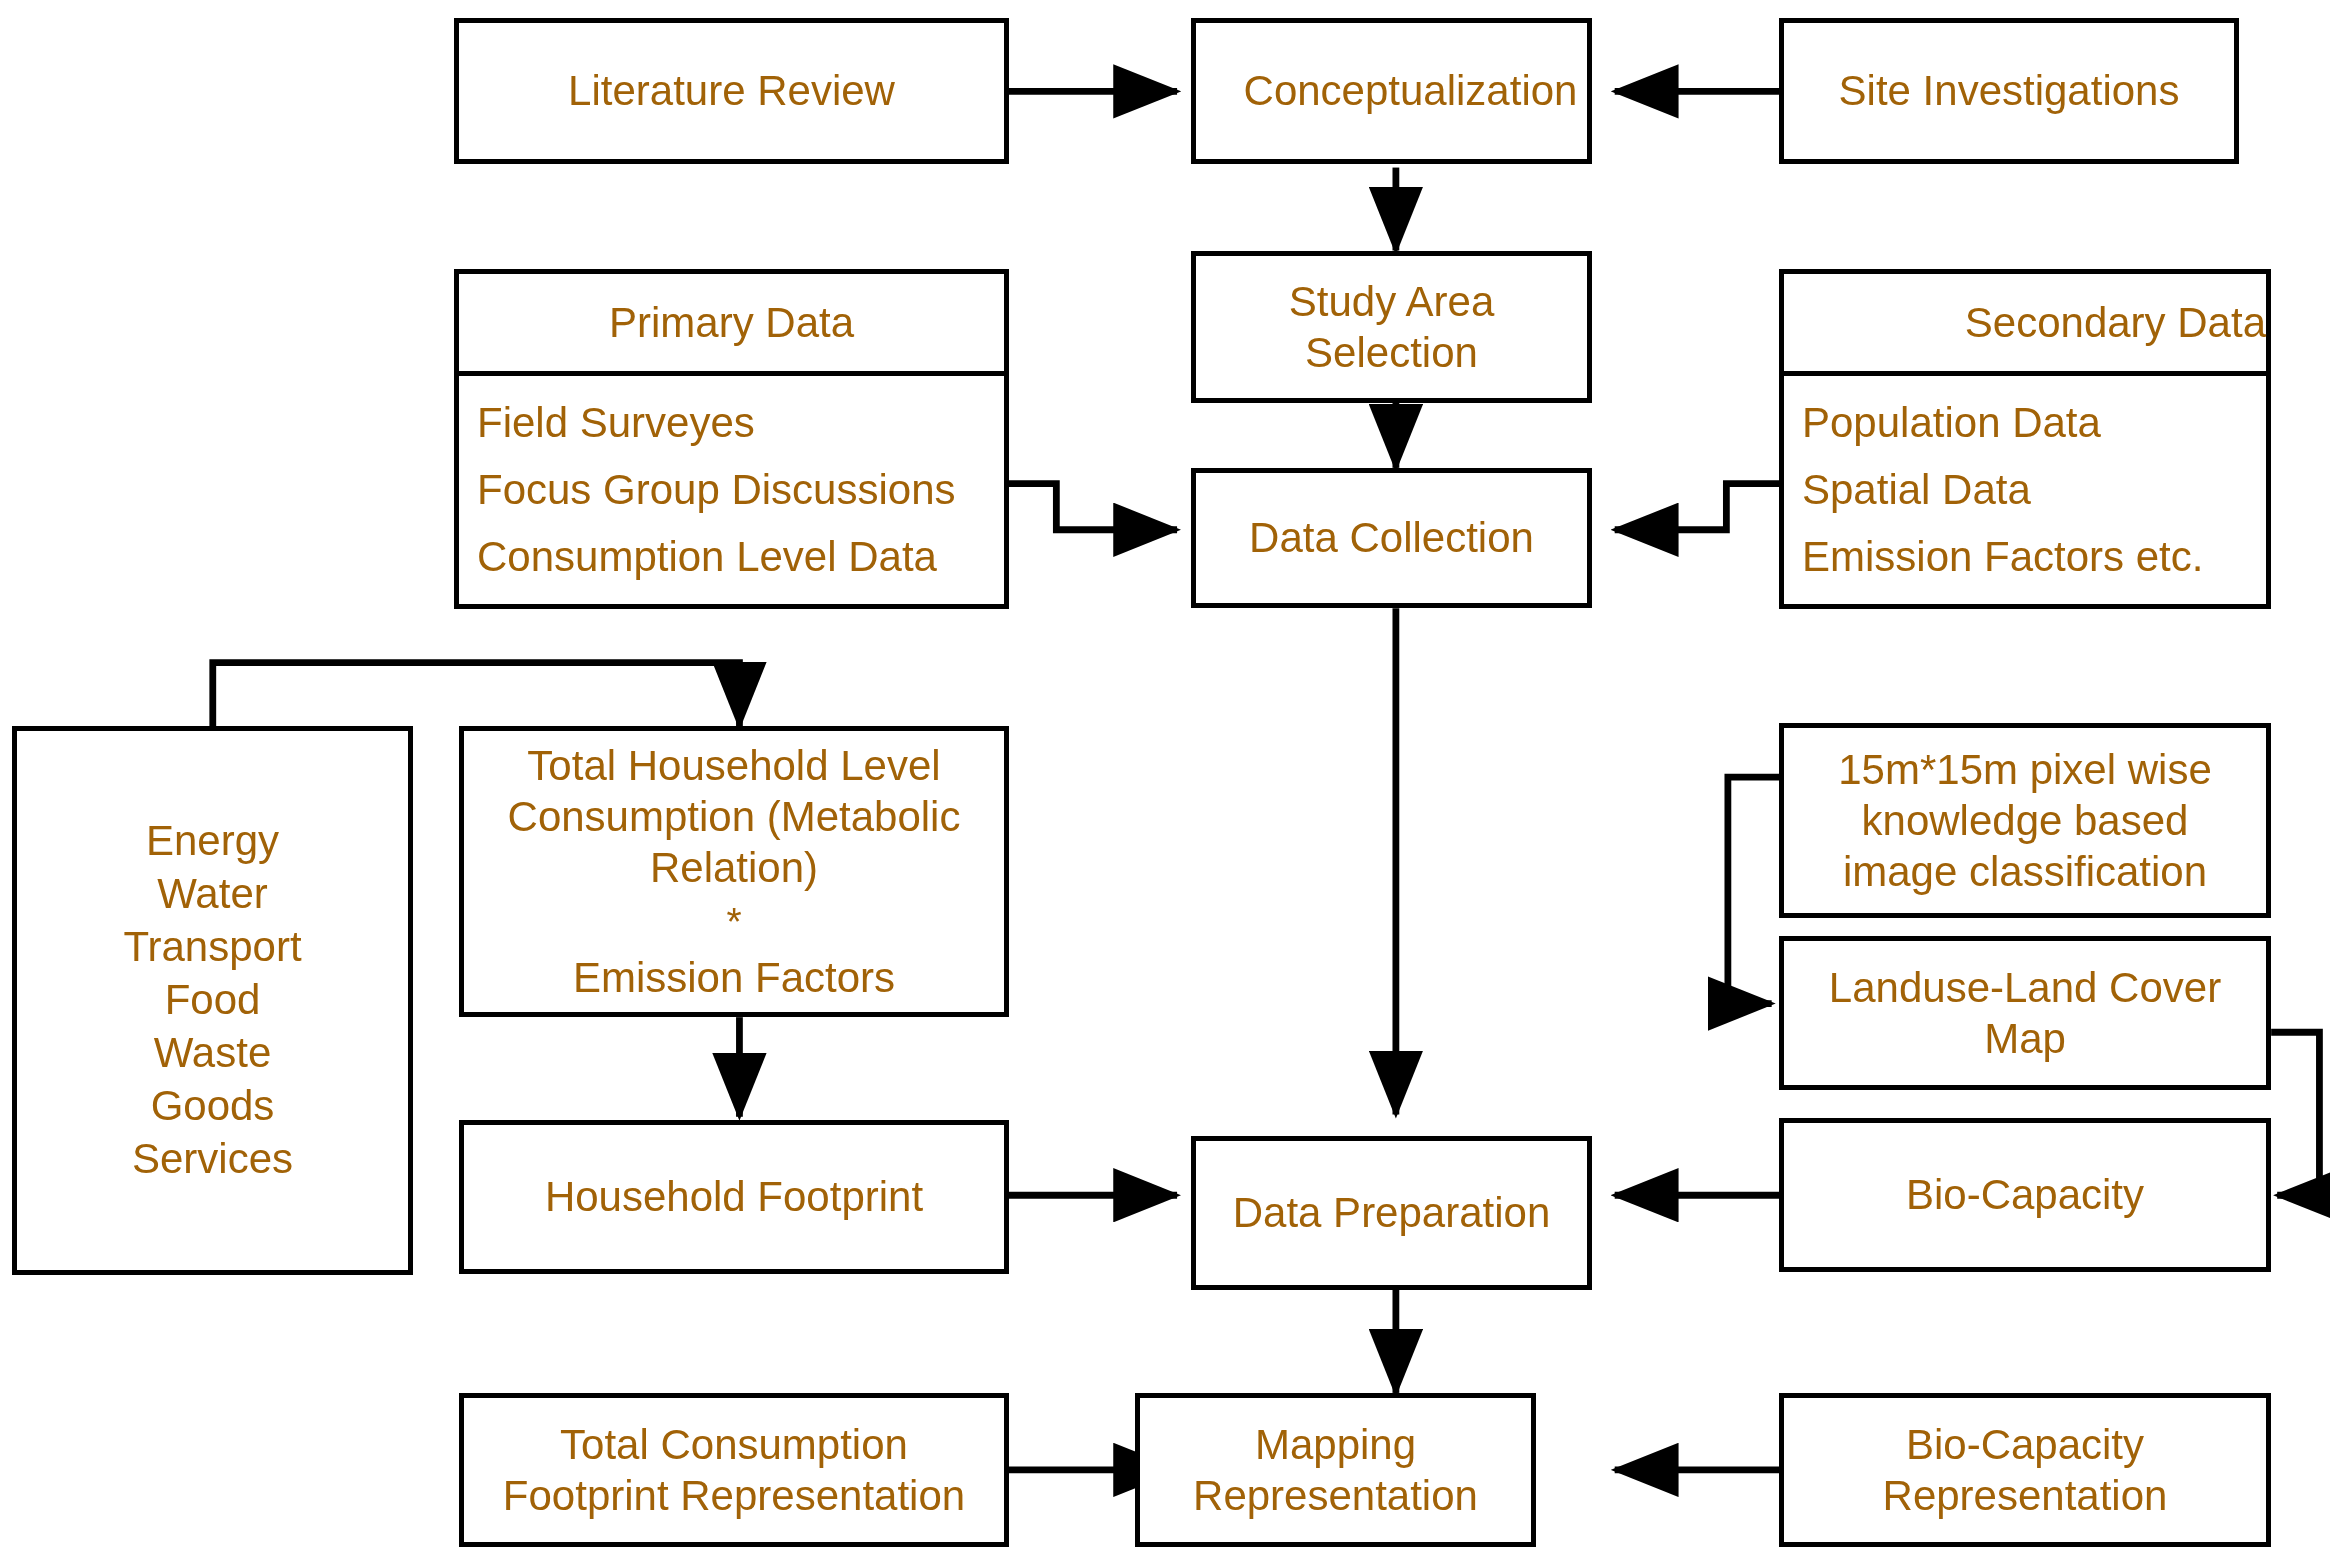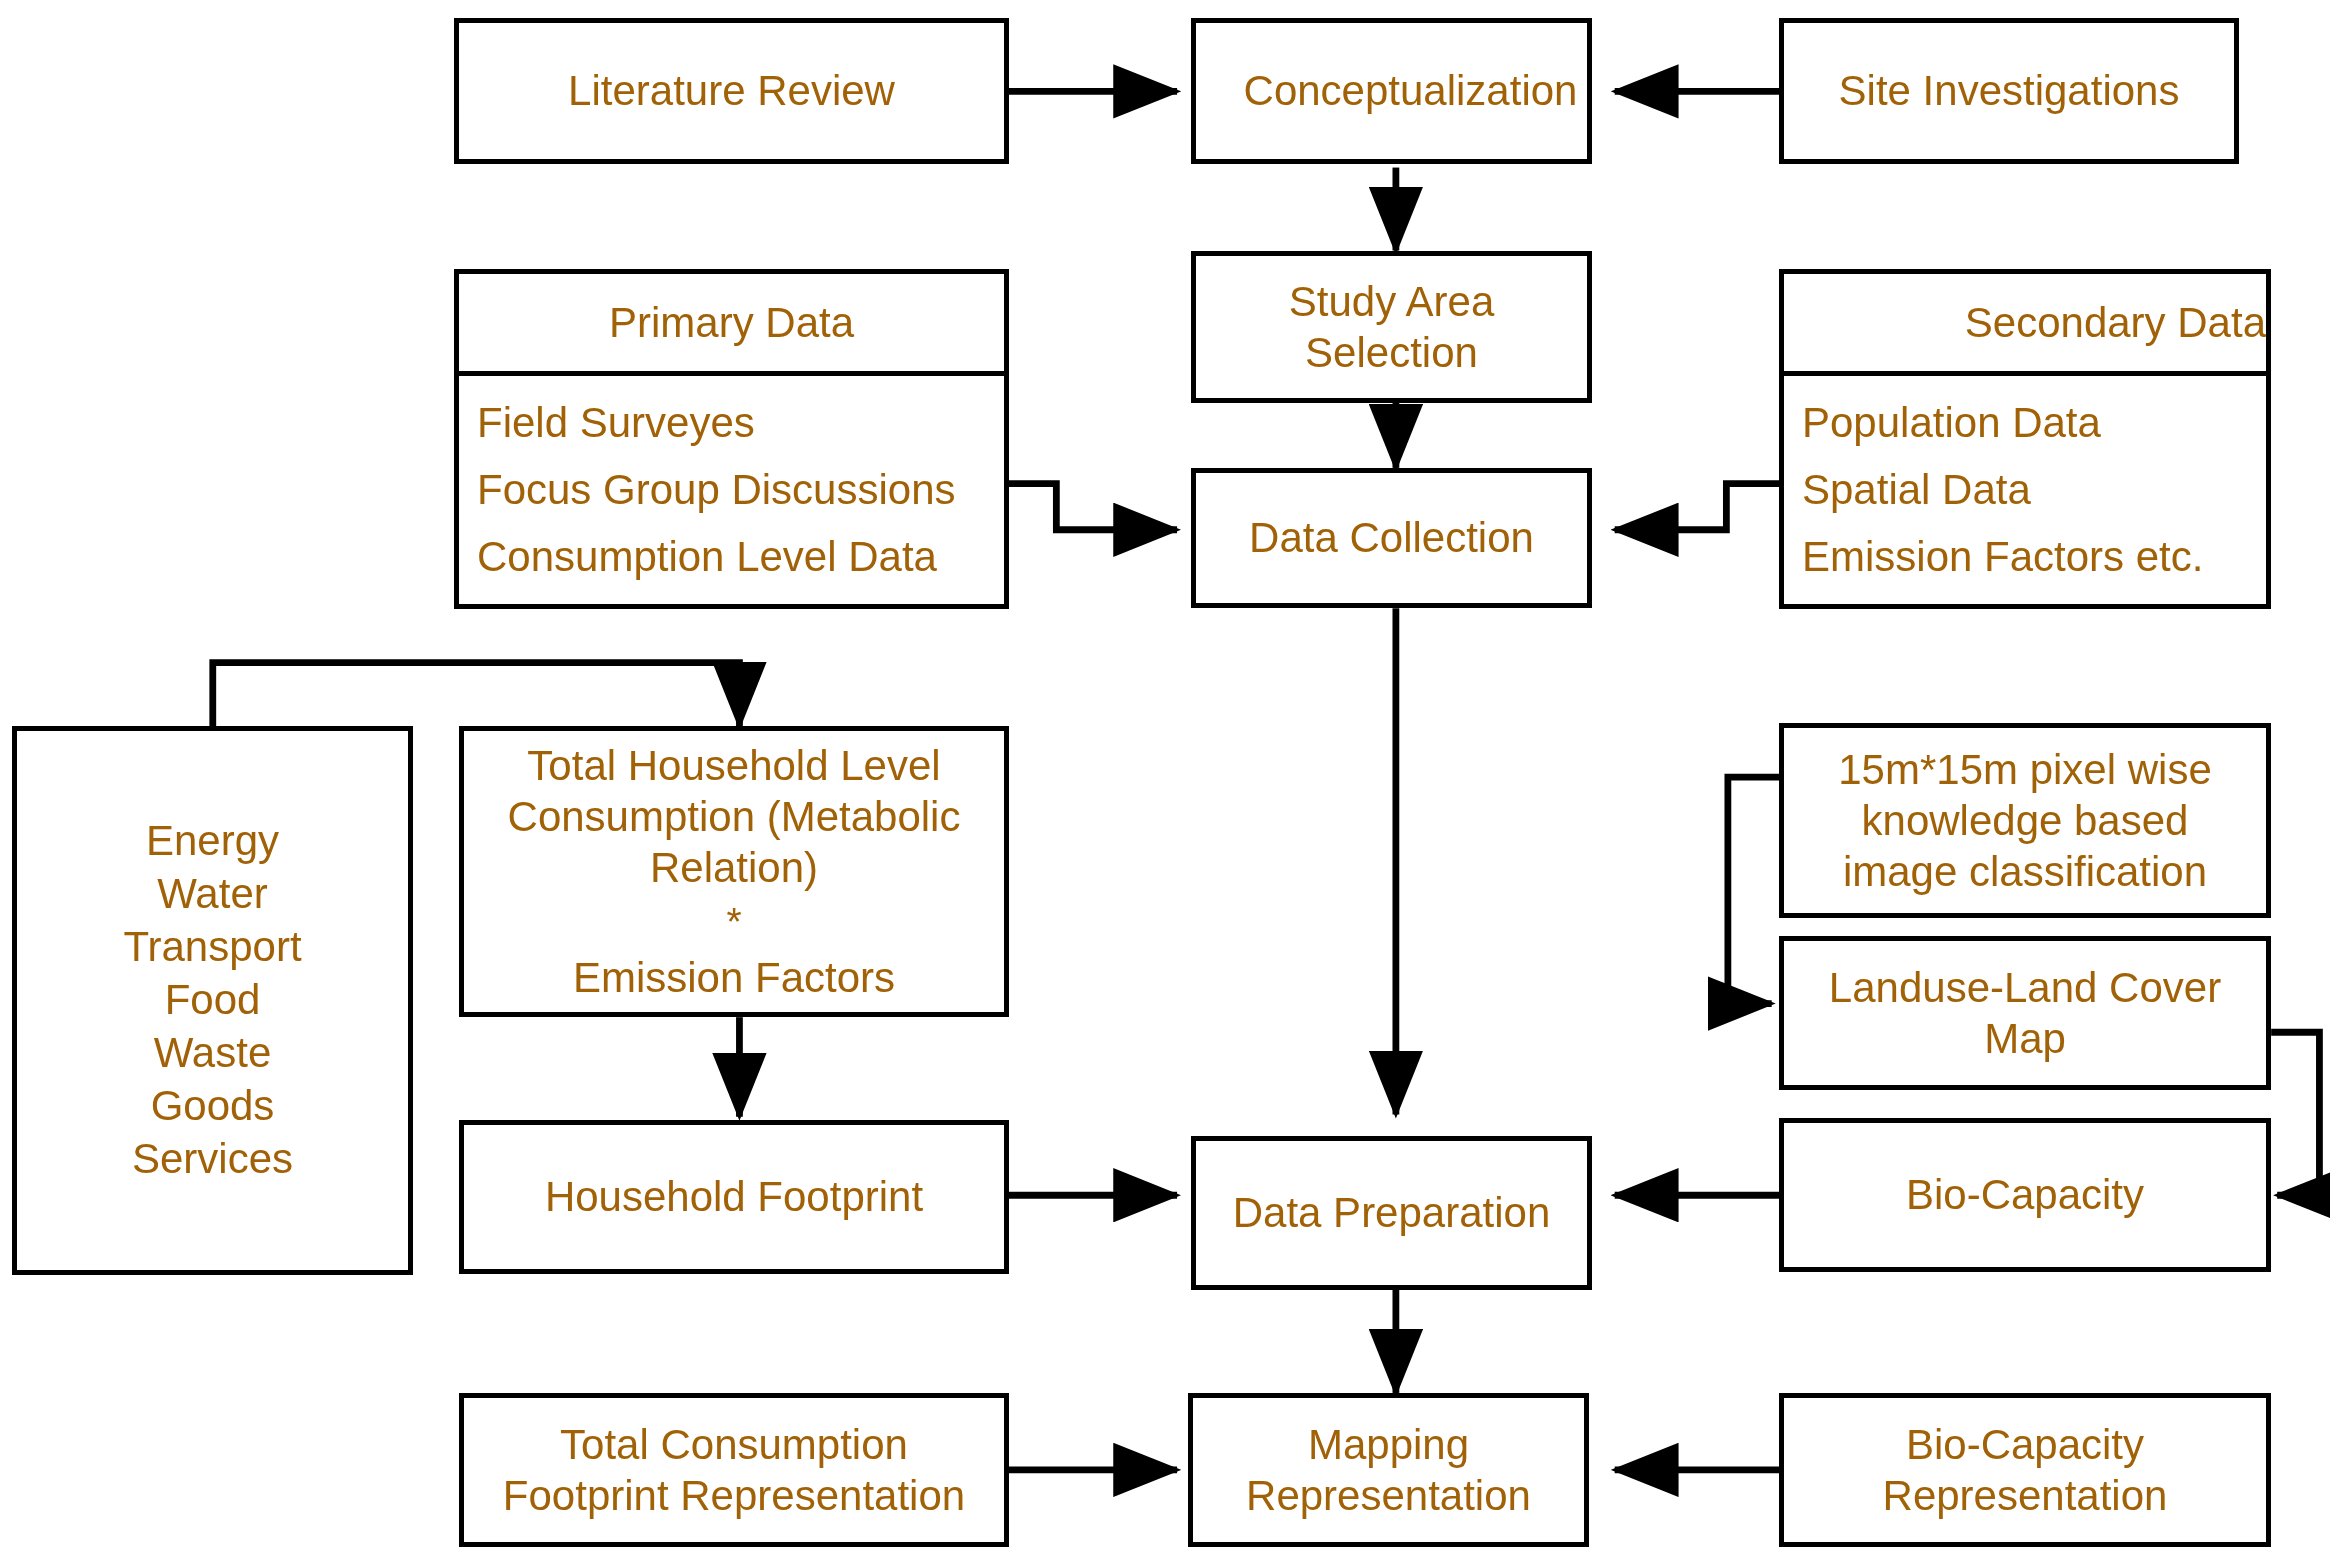--- a/index.html
+++ b/index.html
@@ -208,21 +208,21 @@
 
   <div class="node" style="left:1779px; top:1118px; width:492px; height:154px;">
     <span class="lines">Bio-Capacity</span>
   </div>
 
   <div class="node" style="left:459px; top:1393px; width:550px; height:154px;">
     <span class="lines">Total Consumption</span>
     <span class="lines">Footprint Representation</span>
   </div>
 
-  <div class="node" style="left:1188px; top:1393px; width:401px; height:154px;">
+  <div class="node" style="left:1135px; top:1393px; width:401px; height:154px;">
     <span class="lines">Mapping</span>
     <span class="lines">Representation</span>
   </div>
 
   <div class="node" style="left:1779px; top:1393px; width:492px; height:154px;">
     <span class="lines">Bio-Capacity</span>
     <span class="lines">Representation</span>
   </div>
 
 </div>

